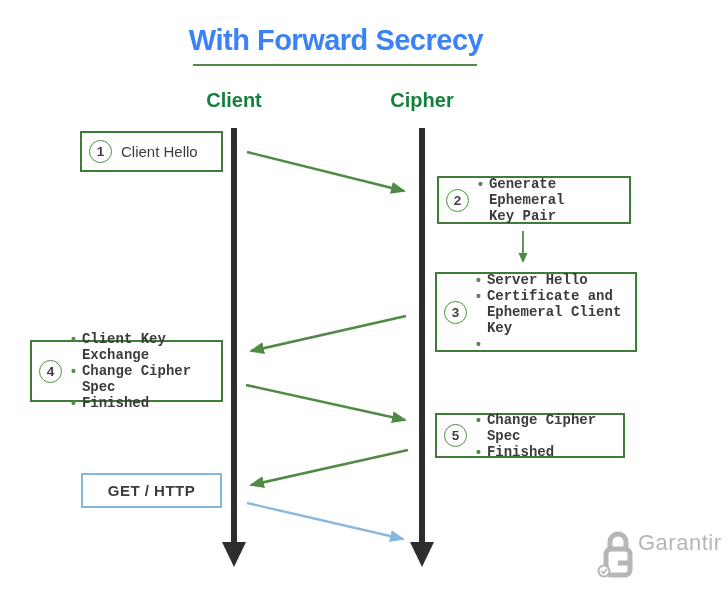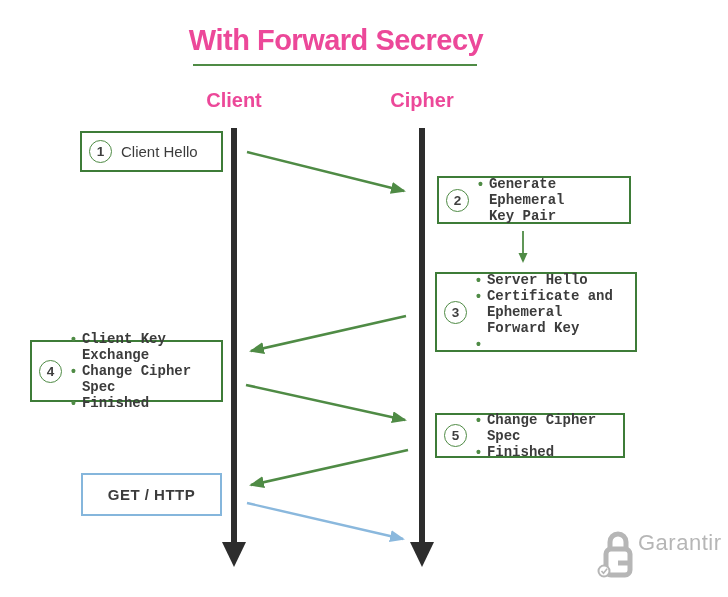--- a/index.html
+++ b/index.html
@@ -11,29 +11,29 @@
     --lifeline:#2d2d2d;
     --logo-gray:#b6b6b6;
   }
   html,body{margin:0;padding:0;background:#fff;}
   .canvas{
     position:relative;width:728px;height:597px;background:#ffffff;overflow:hidden;
     font-family:"Liberation Sans",sans-serif;color:var(--dark-text);
   }
   .title{
     position:absolute;left:0;top:24px;width:672px;text-align:center;
-    font-size:29px;font-weight:800;letter-spacing:-0.5px;color:#ec4899;
+    font-size:29px;font-weight:800;letter-spacing:-0.5px;color:#3b82f6;
   }
   .title-underline{
     position:absolute;left:193px;top:64px;width:284px;height:2px;
     background:var(--green-arrow);
   }
   .lifeline-label{
     position:absolute;top:89px;width:110px;text-align:center;
-    font-size:20px;font-weight:700;color:#ec4899;
+    font-size:20px;font-weight:700;color:#15803d;
   }
   .lifeline-label.client{left:179px;}
   .lifeline-label.server{left:367px;}
   svg.overlay{position:absolute;left:0;top:0;width:728px;height:597px;}
   .msg-line{stroke:var(--green-arrow);stroke-width:2.6;fill:none;}
   .msg-line.blue{stroke:var(--blue-arrow);stroke-width:2.4;}
   .down-line{stroke:var(--green-arrow);stroke-width:1.8;fill:none;}
   .lifeline-line{stroke:var(--lifeline);stroke-width:6;fill:none;}
   .lifeline-head{fill:var(--lifeline);}
   #ah-green path{fill:var(--green-arrow);}
@@ -116,21 +116,21 @@
   <div class="box" style="left:435px;top:272px;width:202px;height:80px;">
     <span class="num-circle">3</span>
     <div class="items">
       <div class="item">
           <span class="dot">•</span>
           <span class="item-text">Server Hello</span>
         </div>
       <div class="item">
           <span class="dot">•</span>
           <span class="item-text">Certificate and
-Ephemeral Forward Key</span>
+Ephemeral Client Key</span>
         </div>
       <div class="item">
           <span class="dot">•</span>
         </div>
     </div>
   </div>
 
   <div class="box" style="left:30px;top:340px;width:193px;height:62px;">
     <span class="num-circle">4</span>
     <div class="items">
@@ -156,21 +156,21 @@
           <span class="dot">•</span>
           <span class="item-text">Change Cipher Spec</span>
         </div>
       <div class="item">
           <span class="dot">•</span>
           <span class="item-text">Finished</span>
         </div>
     </div>
   </div>
 
-  <div class="box blue" style="left:81px;top:473px;width:141px;height:43px;">
+  <div class="box blue" style="left:81px;top:473px;width:141px;height:35px;">
     <span class="http-label">GET / HTTP</span>
   </div>
 
   <div class="logo">
     <svg width="40" height="52" viewBox="0 0 40 52">
       <path d="M13,18 v-6 a8,8 0 0 1 16,0 v6" fill="none" stroke="#b6b6b6" stroke-width="5"></path>
       <rect x="9" y="19" width="24" height="26" rx="5" fill="none" stroke="#b6b6b6" stroke-width="5"></rect>
       <line x1="21" y1="33" x2="33" y2="33" stroke="#b6b6b6" stroke-width="5"></line>
       <circle cx="7" cy="41" r="5.5" fill="#ffffff" stroke="#b6b6b6" stroke-width="2"></circle>
       <path d="M4.5,41 l2,2.2 l3.6,-4.4" fill="none" stroke="#b6b6b6" stroke-width="1.6"></path>

